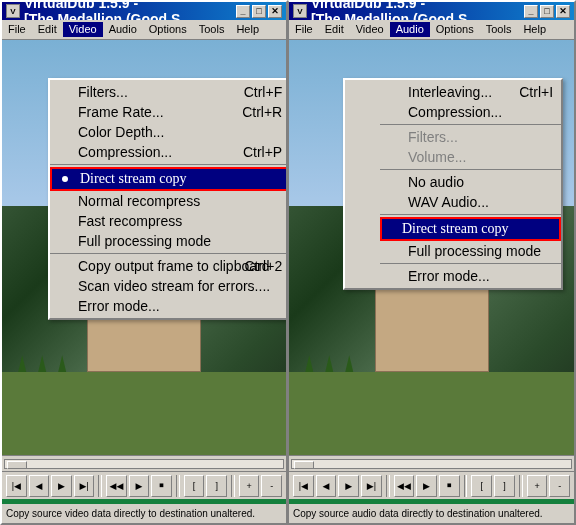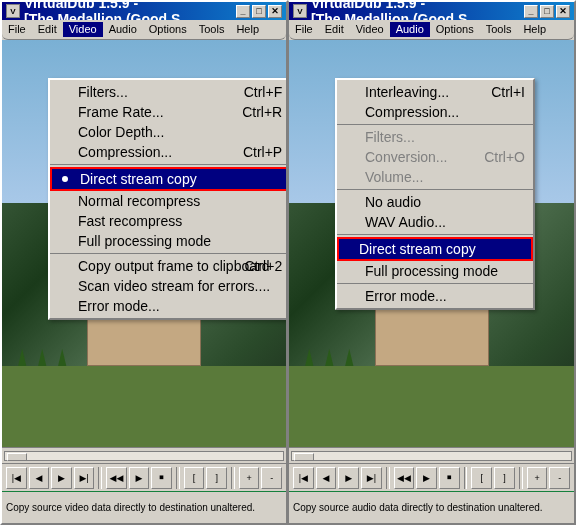--- a/index.html
+++ b/index.html
@@ -75,21 +75,20 @@
       cursor: pointer;
       color: #000;
     }
     .menu-bar {
       background: #d4d0c8;
       display: flex;
       padding: 2px 0;
       height: 20px;
       flex-shrink: 0;
       border-bottom: 1px solid #808080;
-      border-radius: 6px;
     }
     .menu-item {
       padding: 1px 6px;
       font-size: 11px;
       cursor: pointer;
       white-space: nowrap;
     }
     .menu-item:hover, .menu-item.active {
       background: #000080;
       color: white;
@@ -215,23 +214,23 @@
       font-size: 9px;
     }
     .tb-separator {
       width: 4px;
       height: 22px;
       border-left: 1px solid #808080;
       border-right: 1px solid #fff;
       margin: 0 2px;
     }
     .status-bar {
-      height: 32px;
-      background: #d4d0c8;
-      border-top: 1px solid #15803d;
+      height: 24px;
+      background: #d4d0c8;
+      border-top: 5px solid #15803d;
       display: flex;
       align-items: center;
       padding: 0 4px;
       font-size: 10px;
       flex-shrink: 0;
     }
     
     .dropdown-overlay {
       position: absolute;
       top: 0; left: 0; right: 0; bottom: 0;
@@ -255,20 +254,21 @@
       position: relative;
       white-space: nowrap;
     }
     .dropdown-item:hover, .dropdown-item.highlighted {
       background: #000080;
       color: #ffffff;
     }
     .dropdown-item.highlighted {
       background: #000080;
       color: #ffffff;
+      font-family: Liberation Serif, serif;
     }
     .dropdown-item.disabled {
       color: #808080;
     }
     .dropdown-item.separator {
       border-top: 1px solid #808080;
       margin: 2px 0;
       padding: 0;
       height: 0;
     }
@@ -430,26 +430,25 @@
         </div>
         <div class="trees">
           <div class="tree"></div>
           <div class="tree"></div>
           <div class="tree"></div>
         </div>
         <div class="ground"></div>
       </div>
 
       <div class="dropdown-overlay">
-        <div class="dropdown-menu" style="top: 38px; left: 46px;">
+        <div class="dropdown-menu" style="top: 38px; left: 54px; padding-left: 35px;">
           <div class="dropdown-item">Interleaving...<span class="shortcut">Ctrl+I</span></div>
           <div class="dropdown-item">Compression...</div>
           <div class="dropdown-item separator"></div>
           <div class="dropdown-item disabled">Filters...</div>
-          <div class="dropdown-item disabled">Conversion...<span class="shortcut">Ctrl+O</span></div>
           <div class="dropdown-item disabled">Volume...</div>
           <div class="dropdown-item separator"></div>
           <div class="dropdown-item">No audio</div>
           <div class="dropdown-item">WAV Audio...</div>
           <div class="dropdown-item separator"></div>
           <div class="dropdown-item highlighted" style="border: 2px solid red; padding-left: 20px;">Direct stream copy</div>
           <div class="dropdown-item">Full processing mode</div>
           <div class="dropdown-item separator"></div>
           <div class="dropdown-item">Error mode...</div>
         </div>

